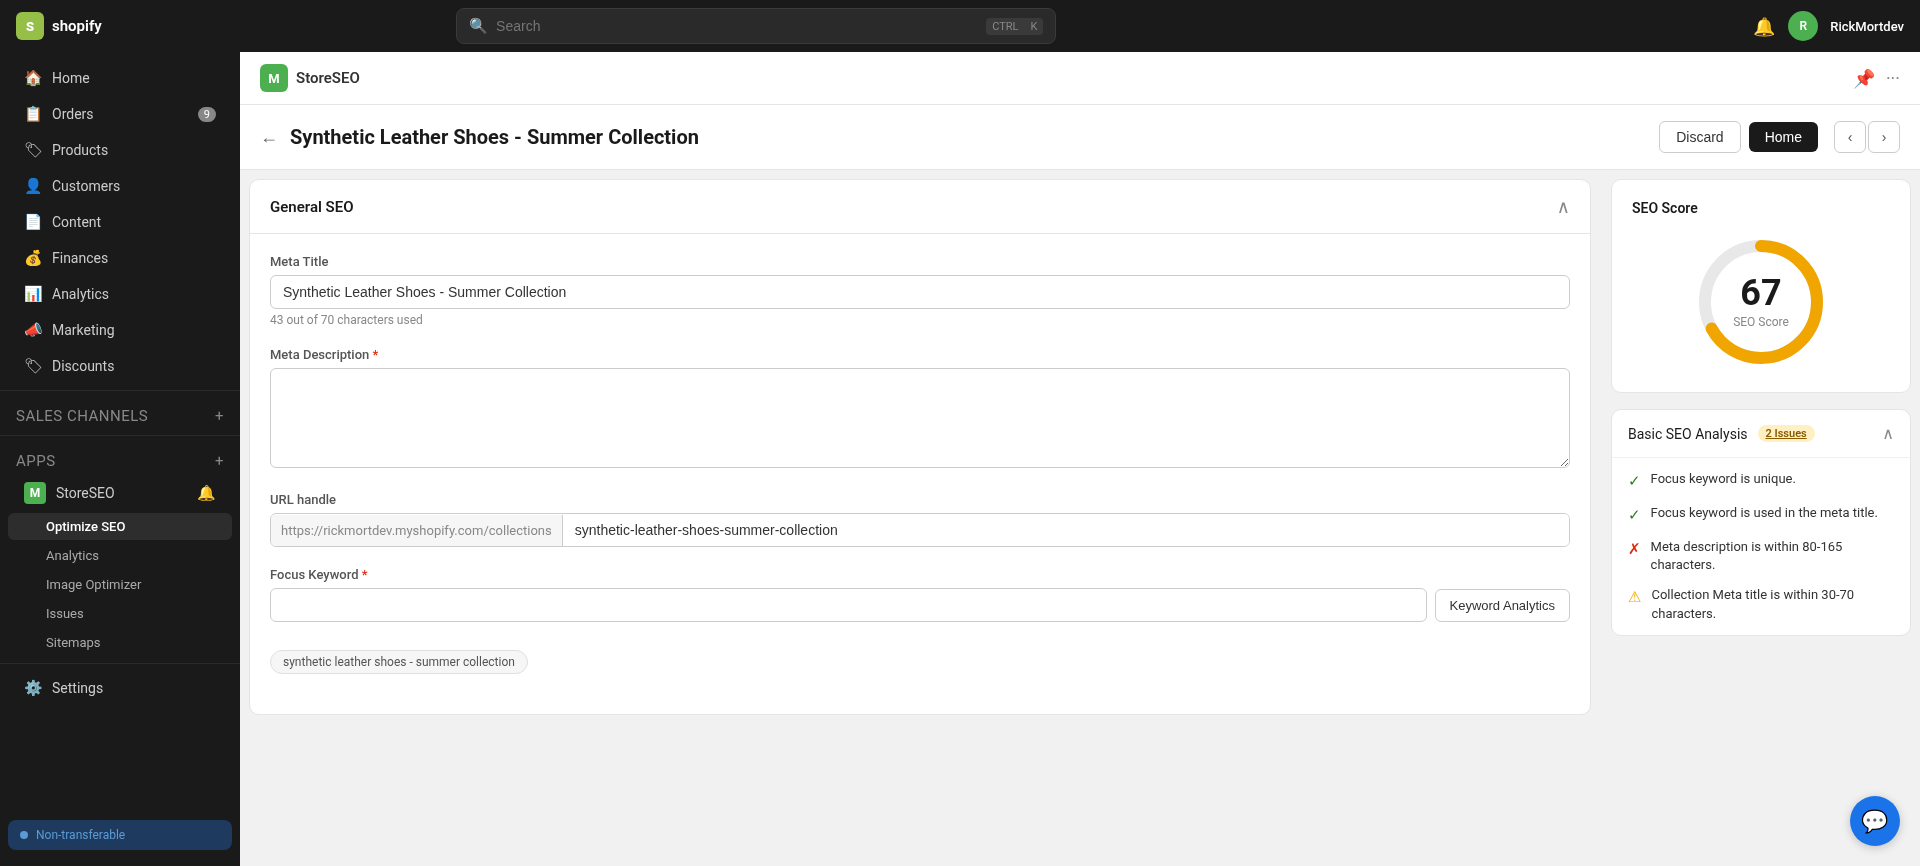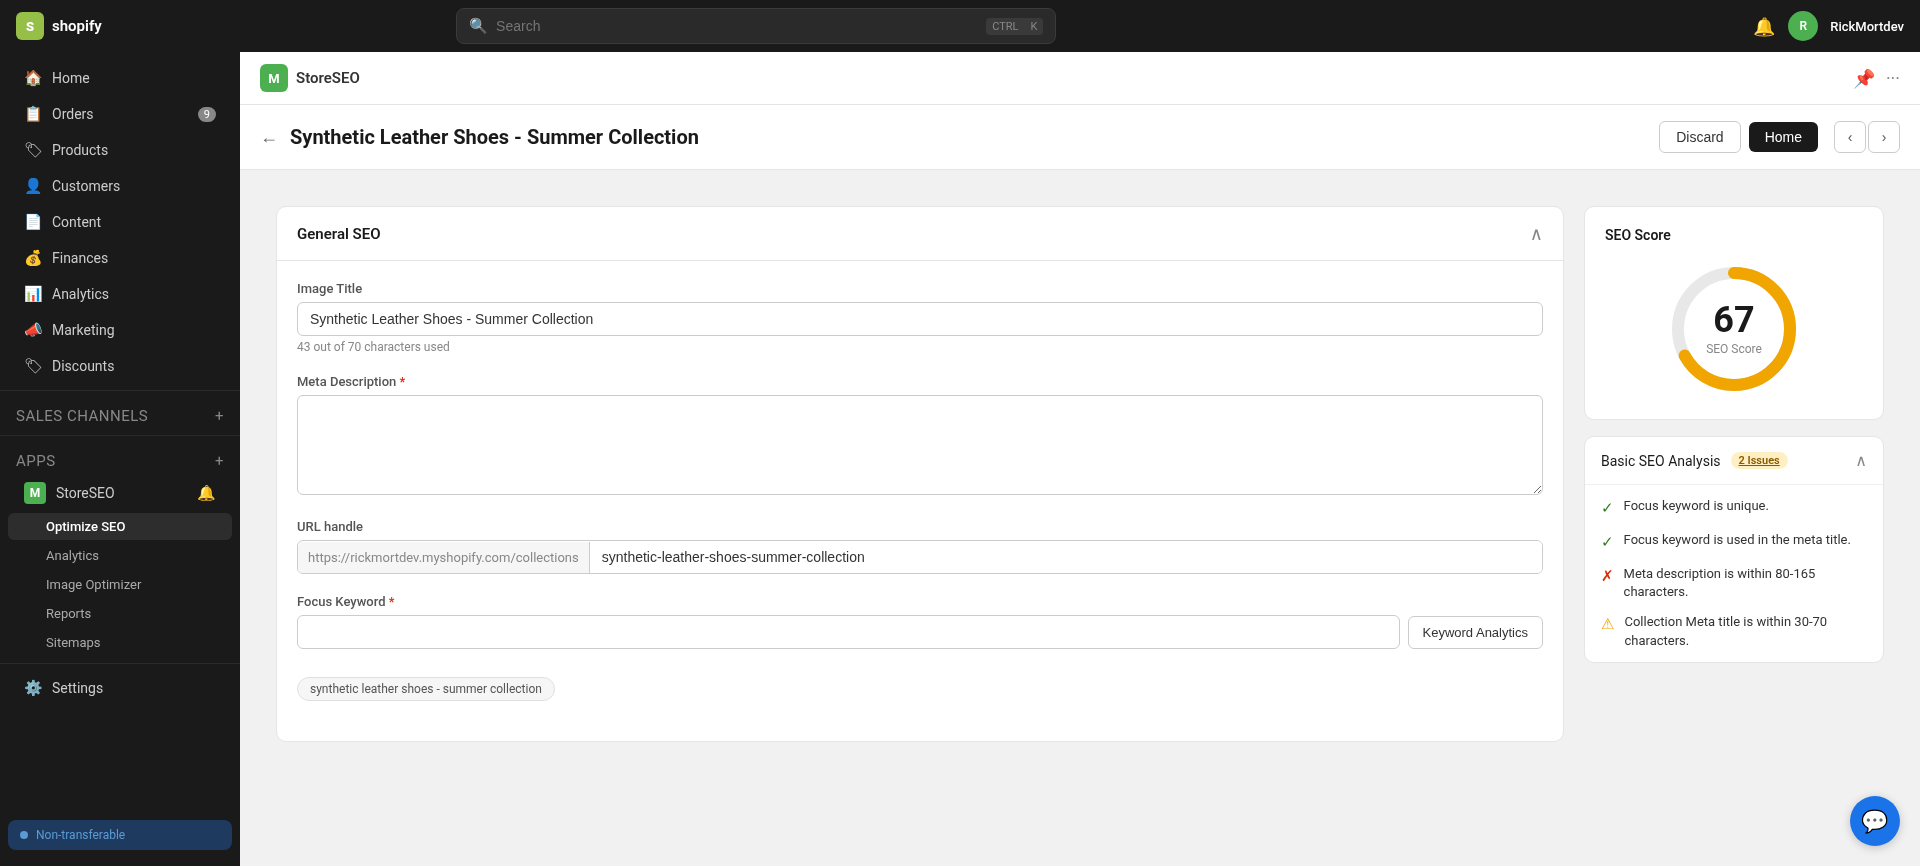--- a/index.html
+++ b/index.html
@@ -123,21 +123,21 @@
     }
     .btn-save {
       background: #1a1a1a; color: white; font-size: 14px;
       padding: 7px 16px; border-radius: 6px; cursor: pointer; font-weight: 500; border: none;
     }
     .nav-arrows { display: flex; gap: 2px; margin-left: 8px; }
     .nav-arr { border: 1px solid #ccc; background: white; width: 32px; height: 32px; border-radius: 6px; cursor: pointer; display: flex; align-items: center; justify-content: center; font-size: 14px; color: #555; }
 
     
     .page-body {
-      padding: 36px;
+      padding: 9px;
       display: flex;
       gap: 20px;
       align-items: flex-start;
     }
 
     
     .main-panel {
       flex: 1;
       background: white;
       border-radius: 10px;
@@ -336,21 +336,21 @@
     <div class="sidebar-sub-item active">
       <span>Optimize SEO</span>
     </div>
     <div class="sidebar-sub-item">
       <span>Analytics</span>
     </div>
     <div class="sidebar-sub-item">
       <span>Image Optimizer</span>
     </div>
     <div class="sidebar-sub-item">
-      <span>Reports</span>
+      <span>Issues</span>
     </div>
     <div class="sidebar-sub-item">
       <span>Sitemaps</span>
     </div>
 
     <div class="sidebar-divider"></div>
     <div class="sidebar-item">
       <span class="icon">⚙️</span>
       <span>Settings</span>
     </div>
@@ -390,21 +390,21 @@
     <div class="page-body">
 
       <div class="main-panel">
         <div class="panel-header">
           <span class="panel-title">General SEO</span>
           <span class="panel-toggle">∧</span>
         </div>
         <div class="panel-body">
 
           <div class="form-group">
-            <label class="form-label">Image Title</label>
+            <label class="form-label">Meta Title</label>
             <input type="text" class="form-input" value="Synthetic Leather Shoes - Summer Collection" style="">
             <div class="char-count">43 out of 70 characters used</div>
           </div>
 
           <div class="form-group">
             <label class="form-label">
               <span>Meta Description</span>
               <span class="required">*</span>
             </label>
             <textarea class="form-textarea" style=""></textarea>

